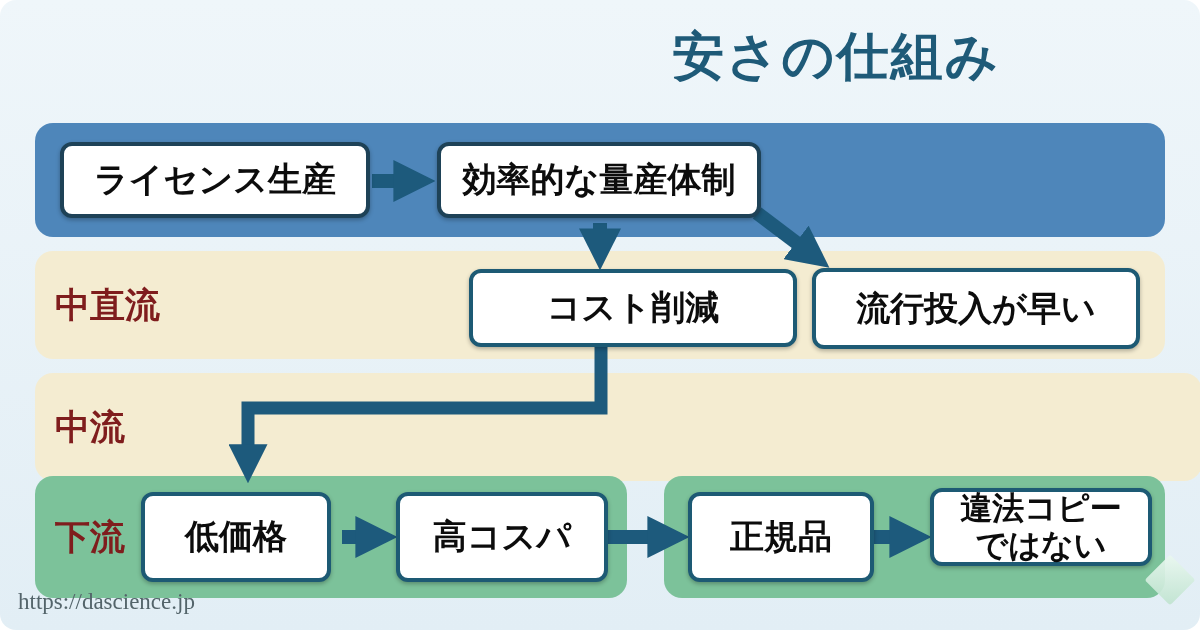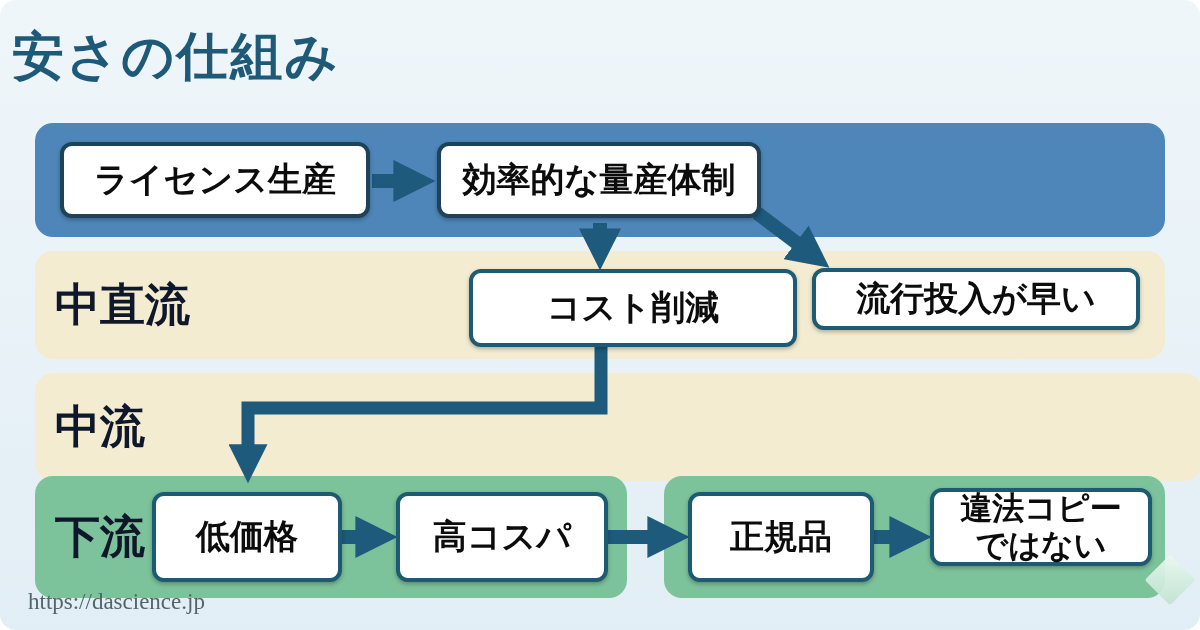--- a/index.html
+++ b/index.html
@@ -9,43 +9,43 @@
     font-family: "Liberation Sans", "DejaVu Sans", sans-serif;
   }
   #canvas {
     position: relative;
     width: 1200px; height: 630px;
     background: linear-gradient(180deg, var(--bg-top) 0%, var(--bg-bottom) 100%);
     border-radius: 16px;
   }
   .title {
     position: absolute;
-    top: 22px; left: 12px; width: 1000px;
-    text-align: left;
+    top: 22px; left: 0; width: 1000px;
+    text-align: right;
     font-size: 52px;
     font-weight: 800;
     letter-spacing: 2px;
     color: var(--title-color);
   }
   .band {
     position: absolute;
     left: 35px; width: 1130px;
     border-radius: 18px;
     z-index: 1;
   }
   .band-top       { top: 123px; height: 114px; background: var(--band-blue); }
   .band-middirect { top: 251px; height: 108px; background: var(--band-cream); }
   .band-mid       { top: 373px; height: 108px;  background: var(--band-cream); padding-left: 37px; }
   .band-down-left  { top: 476px; height: 122px; width: 592px; background: var(--band-green); }
   .band-down-right { top: 476px; height: 122px; left: 664px; width: 501px; background: var(--band-green); }
   .band-label {
     position: absolute;
     left: 20px; top: 0; height: 100%;
     display: flex; align-items: center;
-    font-size: 45px; font-weight: 700; color: #0f172a;
+    font-size: 35px; font-weight: 700; color: #7f1d1d;
     white-space: nowrap;
   }
   .node {
     position: absolute;
     background: #ffffff;
     border: 4px solid var(--box-border);
     border-radius: 12px;
     box-shadow: 0 2px 4px rgba(0,0,0,0.28);
     display: flex; flex-direction: column;
     align-items: center; justify-content: center;
@@ -53,36 +53,36 @@
     line-height: 1.15;
     white-space: nowrap;
     z-index: 3;
     box-sizing: border-box;
   }
   .node.dark-border { border-color: var(--box-border-dark); }
   
   .n-license    { left: 60px;  top: 142px; width: 310px; height: 76px; }
   .n-massprod   { left: 437px; top: 142px; width: 324px; height: 76px; }
   .n-cost       { left: 436px; top: 269px; width: 328px; height: 78px; margin-left: 33px; }
-  .n-trend      { left: 812px; top: 268px; width: 328px; height: 62px; }
-  .n-lowprice   { left: 152px; top: 492px; width: 190px; height: 90px; }
+  .n-trend      { left: 812px; top: 268px; width: 328px; height: 81px; }
+  .n-lowprice   { left: 141px; top: 492px; width: 190px; height: 90px; }
   .n-cospa      { left: 396px; top: 492px; width: 212px; height: 90px; }
   .n-genuine    { left: 688px; top: 492px; width: 186px; height: 90px; }
   .n-notillegal { left: 930px; top: 488px; width: 222px; height: 78px; font-size: 32px; }
   #arrow-layer {
     position: absolute; left: 0; top: 0;
     width: 1200px; height: 630px;
     z-index: 2;
     pointer-events: none;
   }
   .arrow-line { stroke: var(--arrow-color); fill: none; stroke-linejoin: miter; }
   .arrow-head-fill { fill: var(--arrow-color); }
   .url-watermark {
     position: absolute;
-    left: 28px; top: 589px;
+    left: 18px; top: 589px;
     font-family: "Liberation Serif", "DejaVu Serif", serif;
     font-size: 23px;
     color: var(--url-color);
     z-index: 4;
     text-align: center;
   }
   .diamond-mark {
     position: absolute;
     left: 1152px; top: 562px;
     width: 36px; height: 36px;

